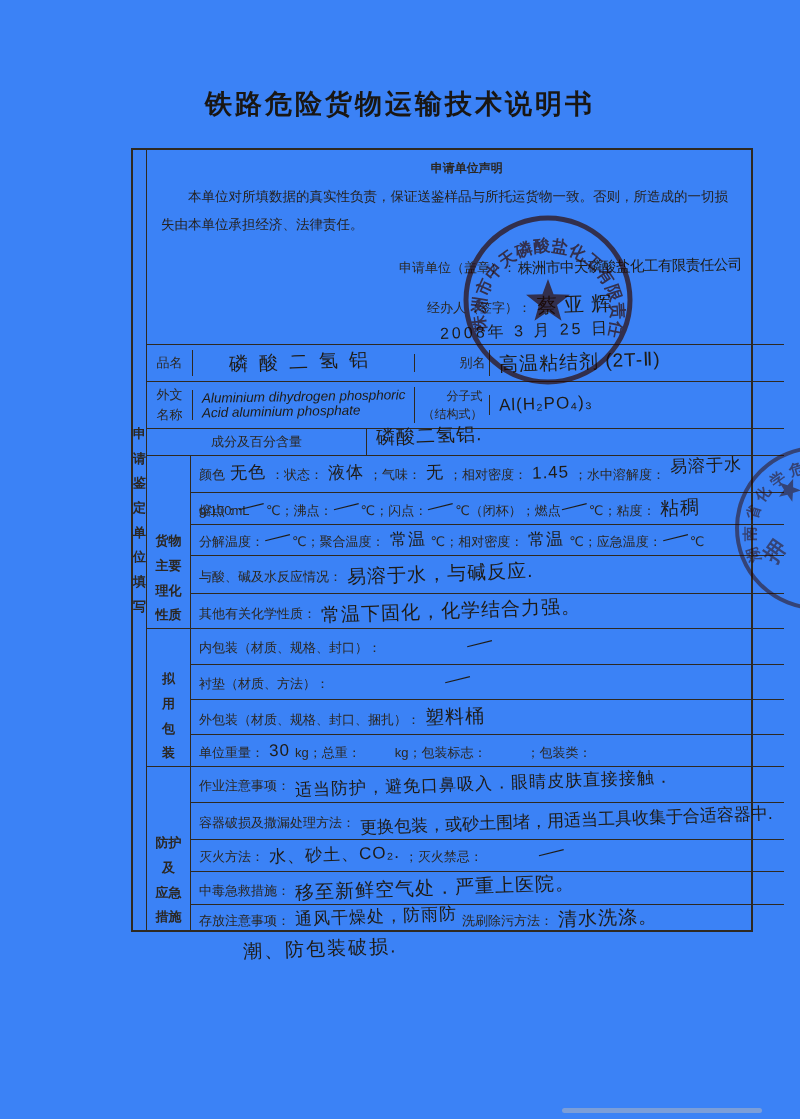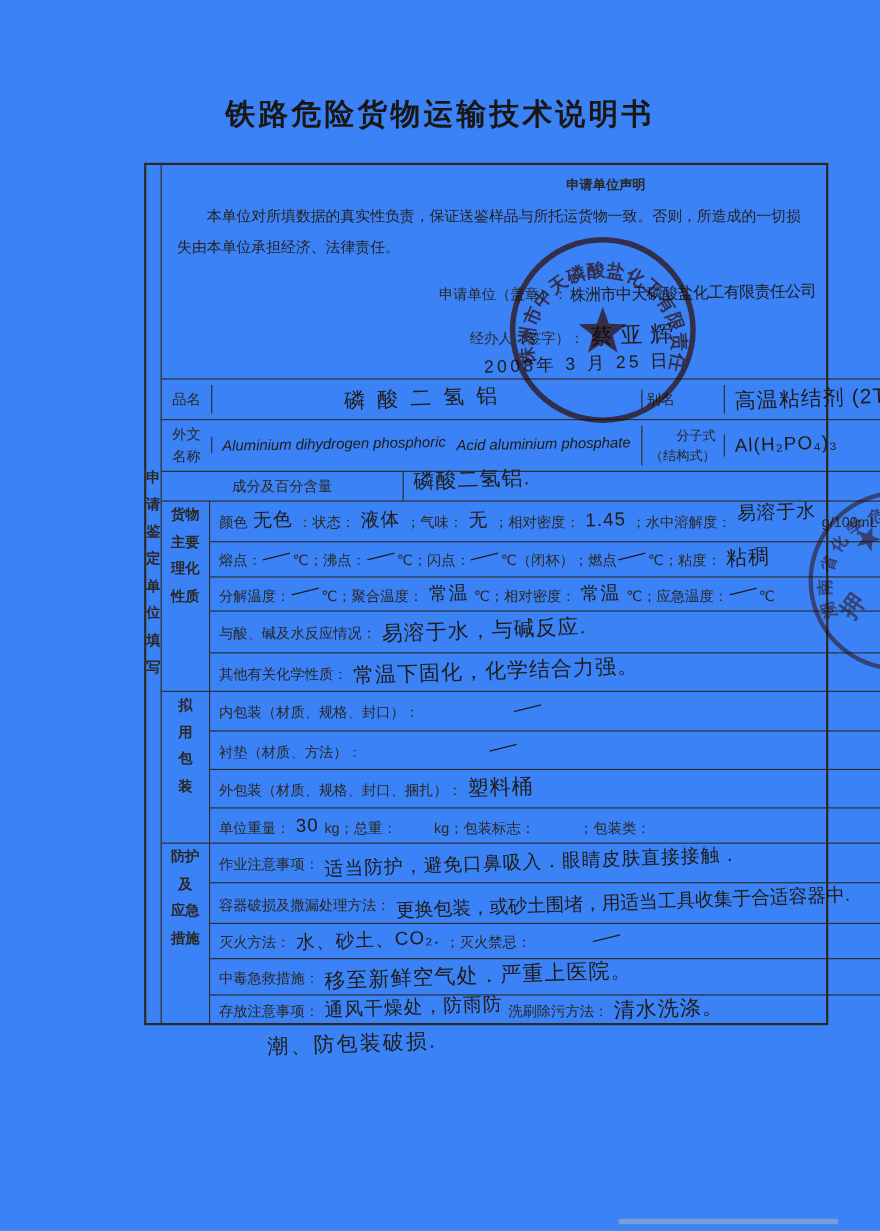--- a/index.html
+++ b/index.html
@@ -25,21 +25,21 @@
   }
   .col-main{flex:1;display:flex;flex-direction:column;}
   .col-main>div{border-top:1.5px solid #2e2922;box-sizing:border-box;}
   .col-main>div:first-child{border-top:none;}
   .vlabel{
     white-space:pre-line;text-align:center;font-size:13px;font-weight:600;
     line-height:1.9;color:#2b2722;
   }
   .side-col{
     width:44px;border-right:1.5px solid #2e2922;box-sizing:border-box;
-    display:flex;align-items:flex-start;justify-content:center;
+    display:flex;align-items:flex-end;justify-content:center;
   }
   .grp{display:flex;}
   .grp-rows{flex:1;display:flex;flex-direction:column;}
   .grp-rows>div{border-top:1.5px solid #2e2922;box-sizing:border-box;}
   .grp-rows>div:first-child{border-top:none;}
   .row{display:flex;align-items:center;box-sizing:border-box;}
   .cell{box-sizing:border-box;display:flex;align-items:center;padding:0 4px;}
   .bl{border-left:1.5px solid #2e2922;}
   .lbl{font-size:13px;font-weight:400;color:#2b2722;}
   .two-line{white-space:pre-line;line-height:1.5;text-align:right;}
@@ -117,34 +117,34 @@
         </div>
       </div>
 
       <div class="row" style="height:37px">
         <div class="cell" style="width:45px;justify-content:center">
           <span class="lbl">品名</span>
         </div>
         <div class="cell bl" style="flex:1;justify-content:center">
           <span class="hw hw-big spread">磷酸二氢铝</span>
         </div>
-        <div class="cell bl" style="width:75px;justify-content:flex-start">
+        <div class="cell bl" style="width:75px;justify-content:flex-end">
           <span class="lbl">别名</span>
         </div>
         <div class="cell bl" style="width:295px">
           <span class="hw hw-big">高温粘结剂 (2T-Ⅱ)</span>
         </div>
       </div>
 
       <div class="row" style="height:48px">
         <div class="cell" style="width:45px;justify-content:center">
           <span class="lbl two-line">外文
 名称</span>
         </div>
-        <div class="cell bl" style="flex:1;flex-direction:row;align-items:flex-start;justify-content:center">
+        <div class="cell bl" style="flex:1;flex-direction:column;align-items:flex-start;justify-content:center">
           <span class="hw hw-en">Aluminium dihydrogen phosphoric</span>
           <span class="hw hw-en">Acid aluminium phosphate</span>
         </div>
         <div class="cell bl" style="width:75px;justify-content:center">
           <span class="lbl two-line" style="font-size:12px">分子式
 （结构式）</span>
         </div>
         <div class="cell bl" style="width:295px">
           <span class="hw">Al(H₂PO₄)₃</span>
         </div>

